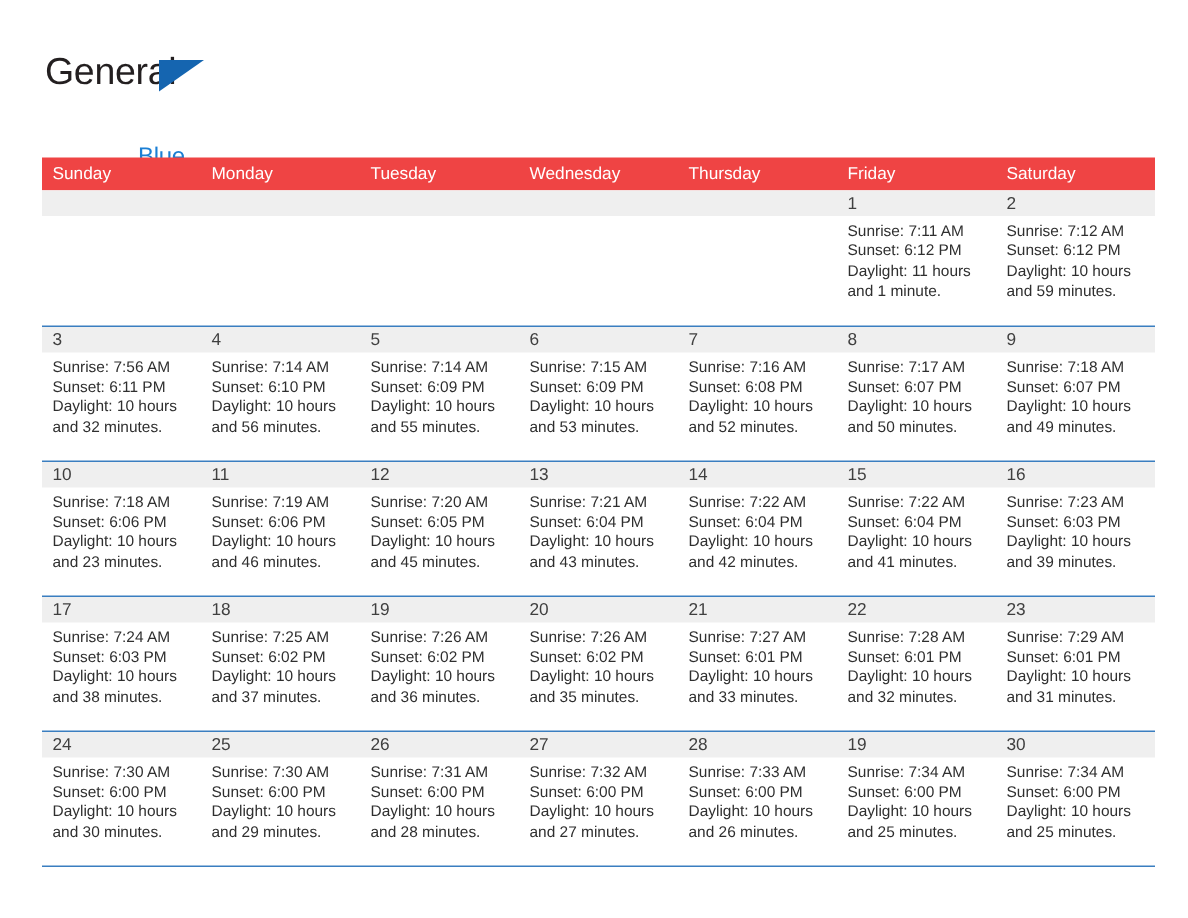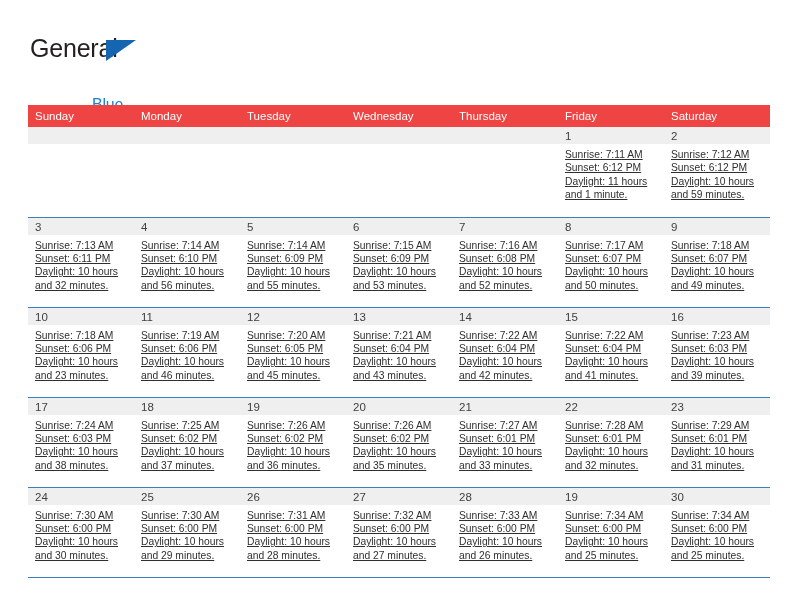--- a/index.html
+++ b/index.html
@@ -111,21 +111,20 @@
     font-size: 11.5px;
     color: #3f3f3f;
     line-height: 16px;
   }
   td.empty .daynum-band { background: #efefef; }
   .lines {
     padding: 4px 6px 0 7px;
     font-size: 10.3px;
     line-height: 13.4px;
     color: #2f2f2f;
-    text-decoration: underline;
   }
   .lines div { white-space: normal; }
 </style>
 </head>
 <body>
 
 <div class="page">
 
   <div class="top">
     <div class="brand">
@@ -197,21 +196,21 @@
                 <div>and 59 minutes.</div>
               </div>
             </div>
           </td>
         </tr>
         <tr>
           <td>
             <div class="cell-inner">
               <div class="daynum-band">3</div>
               <div class="lines">
-                <div>Sunrise: 7:13 AM</div>
+                <div>Sunrise: 7:56 AM</div>
                 <div>Sunset: 6:11 PM</div>
                 <div>Daylight: 10 hours</div>
                 <div>and 32 minutes.</div>
               </div>
             </div>
           </td>
           <td>
             <div class="cell-inner">
               <div class="daynum-band">4</div>
               <div class="lines">

